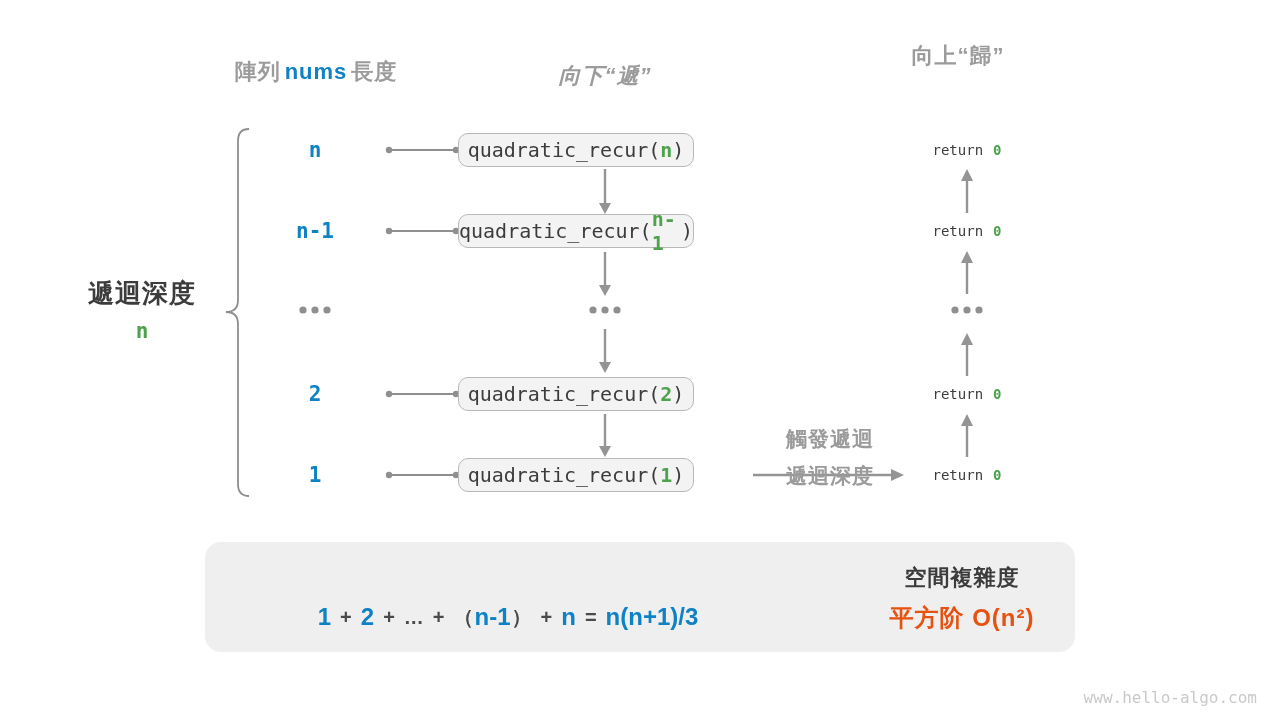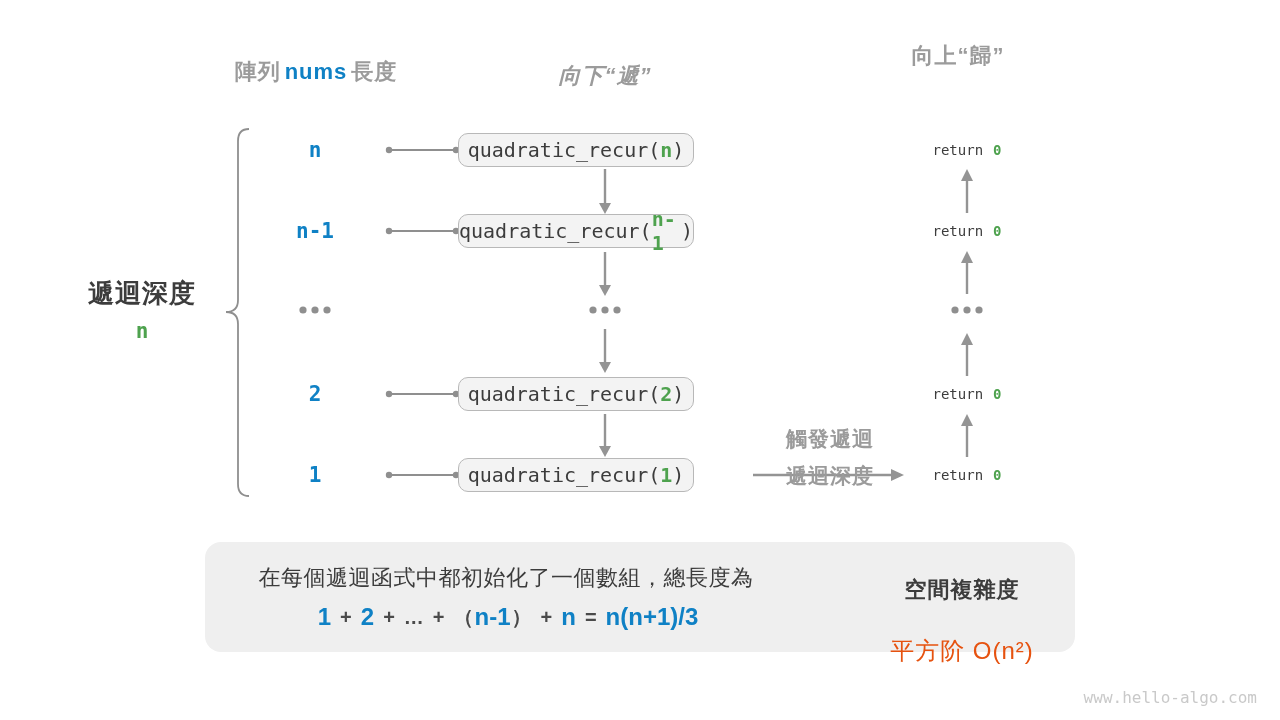--- a/index.html
+++ b/index.html
@@ -34,21 +34,21 @@
 
   .base-case{font-size:21px;font-weight:700;color:var(--gray-label);text-align:center;
              line-height:37px;letter-spacing:1px;}
 
   .panel{left:205px;top:542px;width:870px;height:110px;background:var(--panel-bg);border-radius:16px;}
   .panel-line1{font-size:22px;font-weight:500;color:var(--dark);letter-spacing:0.5px;}
   .formula{display:flex;align-items:center;gap:9px;transform:translate(-50%,-50%);}
   .formula .f-blue{color:var(--blue);font-weight:700;font-size:24px;}
   .formula .f-op{color:var(--op);font-weight:600;font-size:20px;}
   .result-title{font-size:22px;font-weight:700;color:var(--dark);letter-spacing:1px;}
-  .result-value{font-size:24px;font-weight:400;color:var(--orange);letter-spacing:1px;margin-top:33px;}
+  .result-value{font-size:24px;font-weight:700;color:var(--orange);letter-spacing:1px;}
 
   .watermark{font-family:"DejaVu Sans Mono",monospace;font-size:16px;color:var(--watermark);}
 
   .stroke-line{stroke:var(--line);stroke-width:2;fill:none;}
   .stroke-arrow{stroke:var(--arrow);stroke-width:2.4;fill:none;}
   .fill-arrow{fill:var(--arrow);}
   .fill-dot{fill:var(--line);}
   .brace-path{stroke:var(--line);stroke-width:1.8;fill:none;}
   .thick-arrow{fill:var(--thick-arrow);}
 </style>
@@ -188,34 +188,33 @@
   <div class="abs ctr ret" style="left:967px;top:475px;">
     <span>return</span><span class="zero">0</span>
   </div>
 
   <div class="abs ctr base-case" style="left:830px;top:429px;margin-top:28px;">
     <div>觸發遞迴</div>
     <div>遞迴深度</div>
   </div>
 
   <div class="abs panel"></div>
-  <div class="abs ctr panel-line1" style="left:506px;top:578px;">在每個遞迴函式中都初始化了一個數組，總長度為</div>
   <div class="abs formula" style="left:508px;top:617px;">
     <span class="f-blue">1</span>
     <span class="f-op">+</span>
     <span class="f-blue">2</span>
     <span class="f-op">+</span>
     <span class="f-op">…</span>
     <span class="f-op">+</span>
     <span class="f-op" style="margin-right:-8px;">（</span>
     <span class="f-blue">n-1</span>
     <span class="f-op" style="margin-left:-8px;">）</span>
     <span class="f-op">+</span>
     <span class="f-blue">n</span>
     <span class="f-op">=</span>
     <span class="f-blue">n(n+1)/3</span>
   </div>
-  <div class="abs ctr result-title" style="left:962px;top:590px;">空間複雜度</div>
+  <div class="abs ctr result-title" style="left:962px;top:578px;">空間複雜度</div>
   <div class="abs ctr result-value" style="left:962px;top:618px;">平方阶 O(n²)</div>
 
   <div class="abs watermark" style="right:23px;top:676px;margin-top:12px;">www.hello-algo.com</div>
 
 </div>
 
 </body></html>

